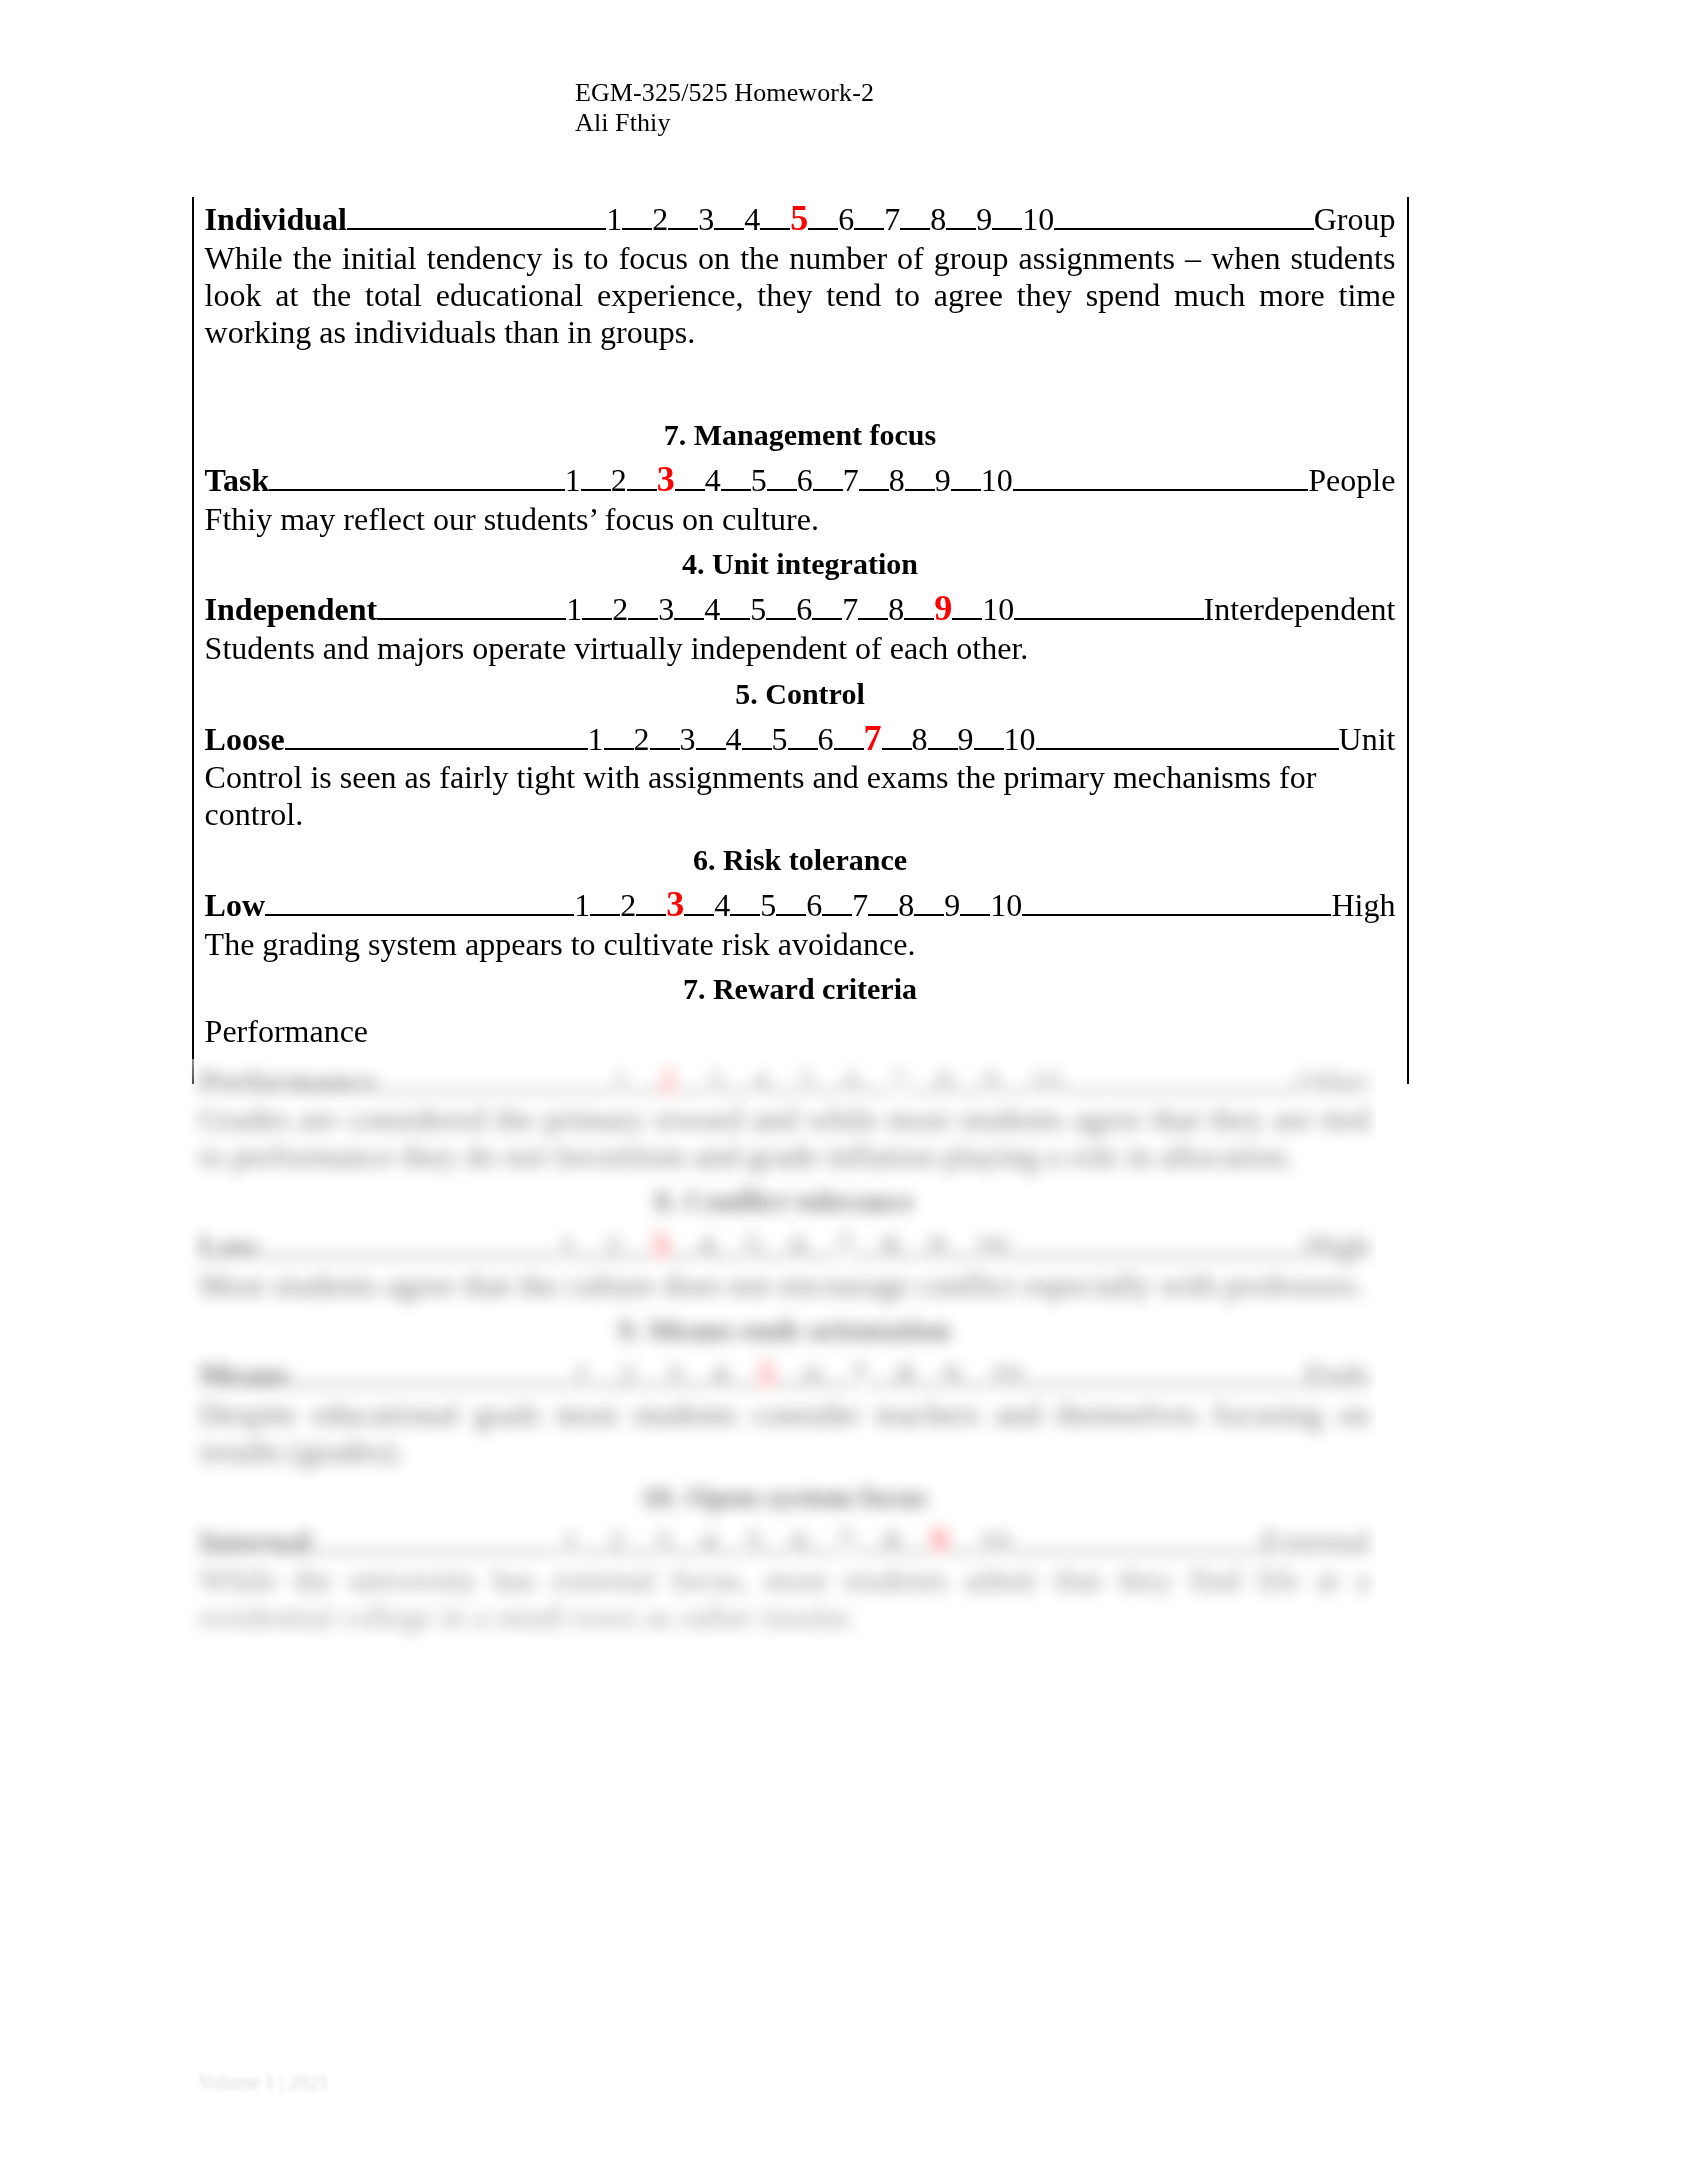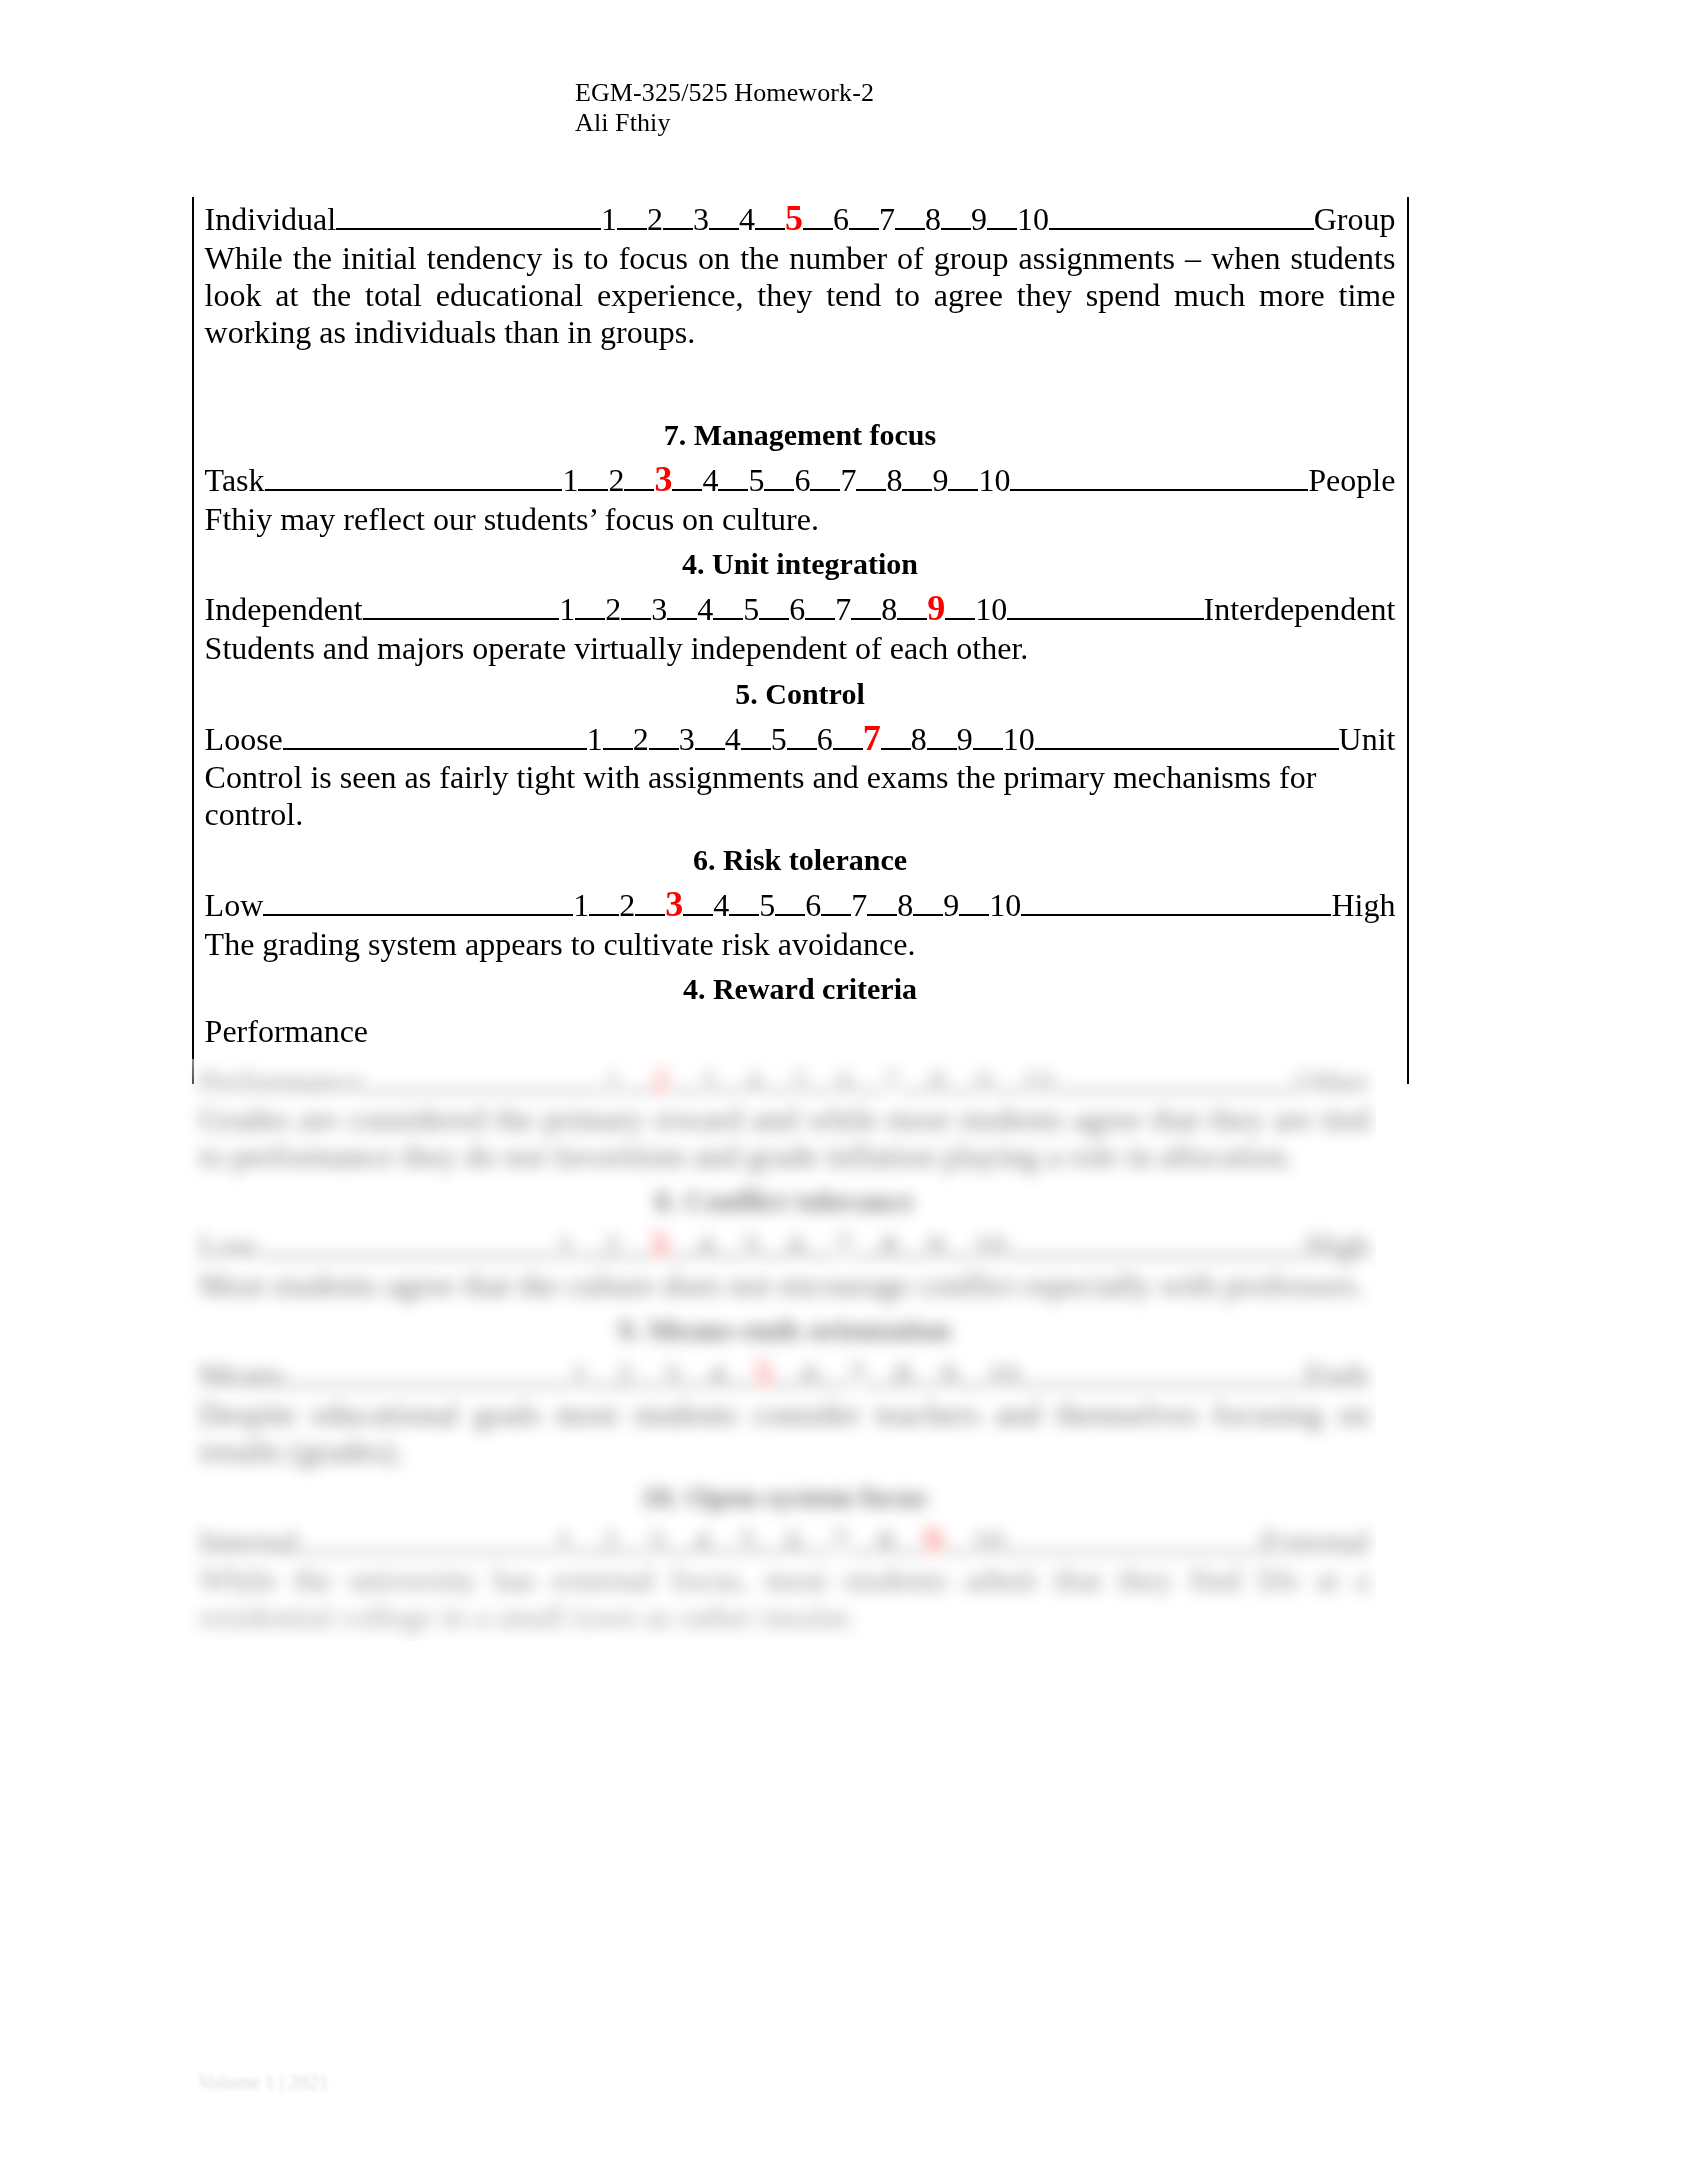--- a/index.html
+++ b/index.html
@@ -89,21 +89,21 @@
   
   .scale {
     font-size: 32px;
     line-height: 1.16;
     margin: 0;
     padding: 0 6.6px;
     white-space: nowrap;
     display: flex;
     align-items: baseline;
   }
-  .scale .anchor-l { flex: 0 0 auto; }
+  .scale .anchor-l { flex: 0 0 auto; font-weight: bold; }
   .scale .anchor-r { flex: 0 0 auto; }
   .scale .rail {
     flex: 1 1 auto;
     display: flex;
     align-items: baseline;
     justify-content: space-between;
   }
   .scale .lead,
   .scale .tail {
     border-bottom: 2px solid #000;
@@ -318,21 +318,21 @@
           <span class="tick"><span class="tick-num">8</span></span>
           <span class="gap" style="width: 30px;"></span>
           <span class="tick"><span class="tick-num">9</span></span>
           <span class="gap" style="width: 30px;"></span>
           <span class="tick"><span class="tick-num">10</span></span>
           <span class="tail" style="min-width: 112px; flex: 1 1 auto;"></span>
         </span>
         <span class="anchor-r">High</span>
       </div>
       <p class="para nojust">The grading system appears to cultivate risk avoidance.</p>
-      <div class="section-head">4. Reward criteria</div>
+      <div class="section-head">7. Reward criteria</div>
       <div class="para nojust">Performance</div>
     </div>
 
   <div class="blur-zone">
     <div class="blur-inner" id="blur-content">
         <div class="scale">
           <span class="anchor-l">Performance</span>
           <span class="rail">
             <span class="lead" style="min-width: 99px; flex: 1 1 auto;"></span>
             <span class="tick"><span class="tick-num">1</span></span>

